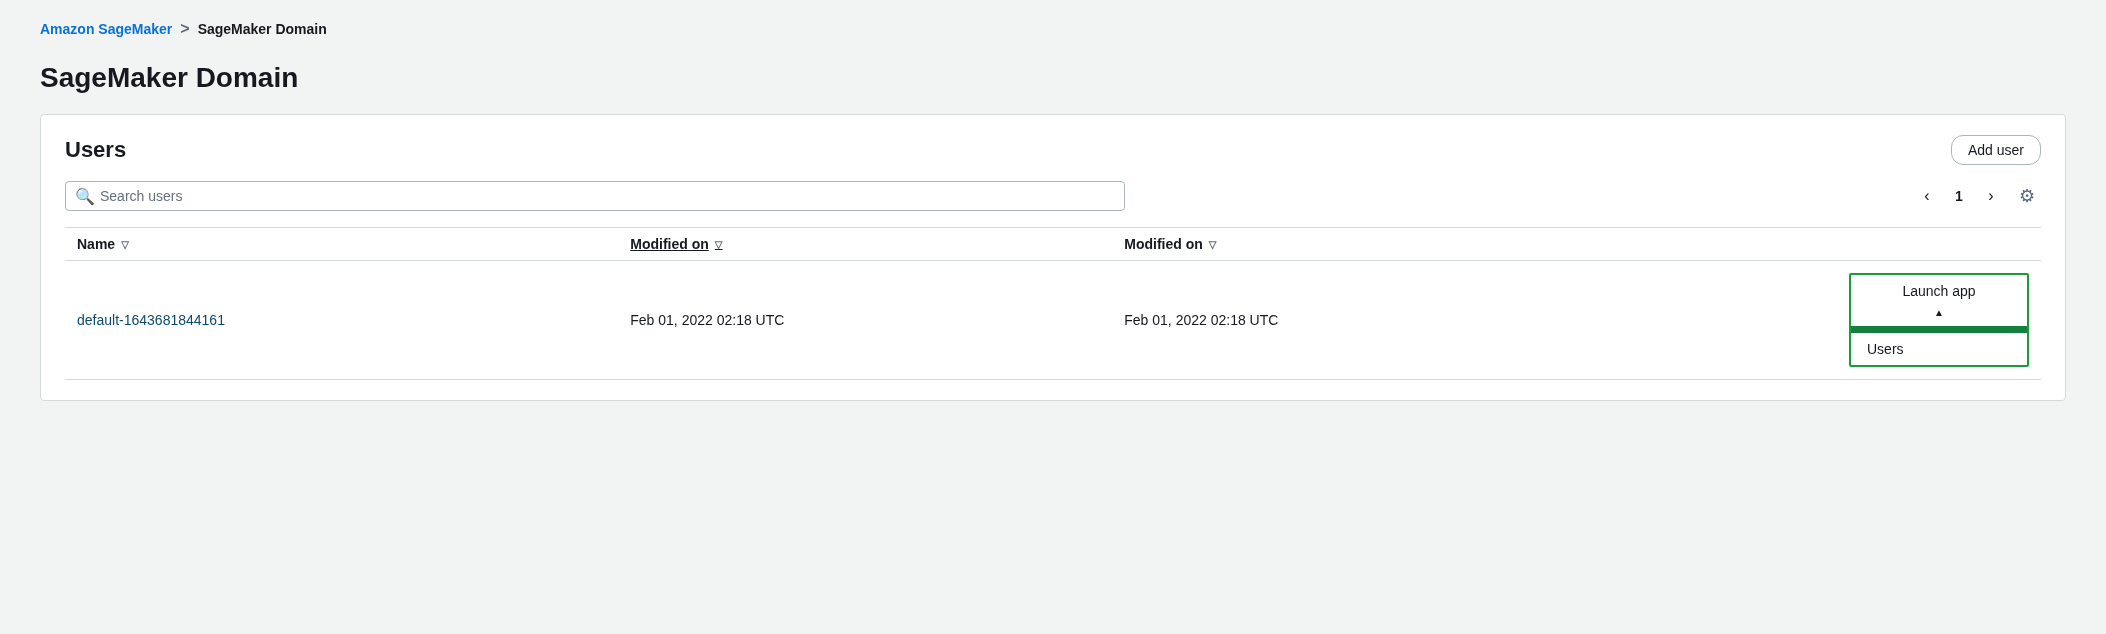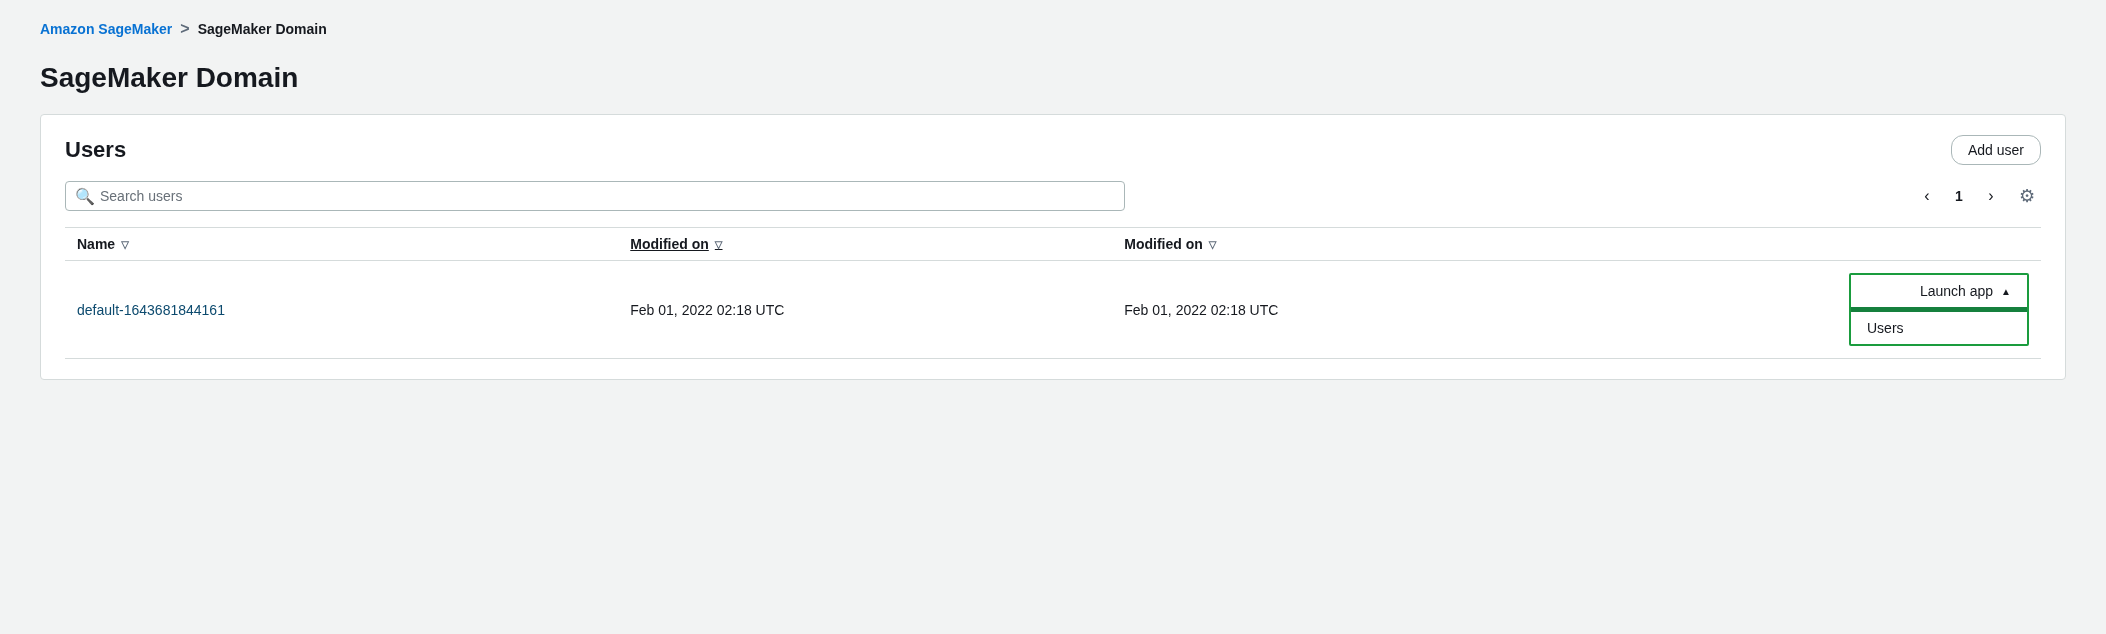--- a/index.html
+++ b/index.html
@@ -212,30 +212,31 @@
       flex-direction: column;
       border: 2px solid #1a9c3e;
       border-radius: 2px;
       background: #ffffff;
       min-width: 180px;
     }
 
     .launch-app-btn {
       display: flex;
       align-items: center;
-      justify-content: flex-end;
+      justify-content: center;
       padding: 8px 16px;
       background: #ffffff;
       cursor: pointer;
       font-size: 14px;
       font-weight: 400;
       color: #16191f;
       border: none;
-      border-bottom: 5px solid #15803d;
+      border-bottom: 7px solid #15803d;
       gap: 8px;
+      flex-direction: column;
     }
 
     .launch-app-label {
       font-weight: 400;
     }
 
     .dropdown-arrow {
       color: #16191f;
       font-size: 10px;
     }

